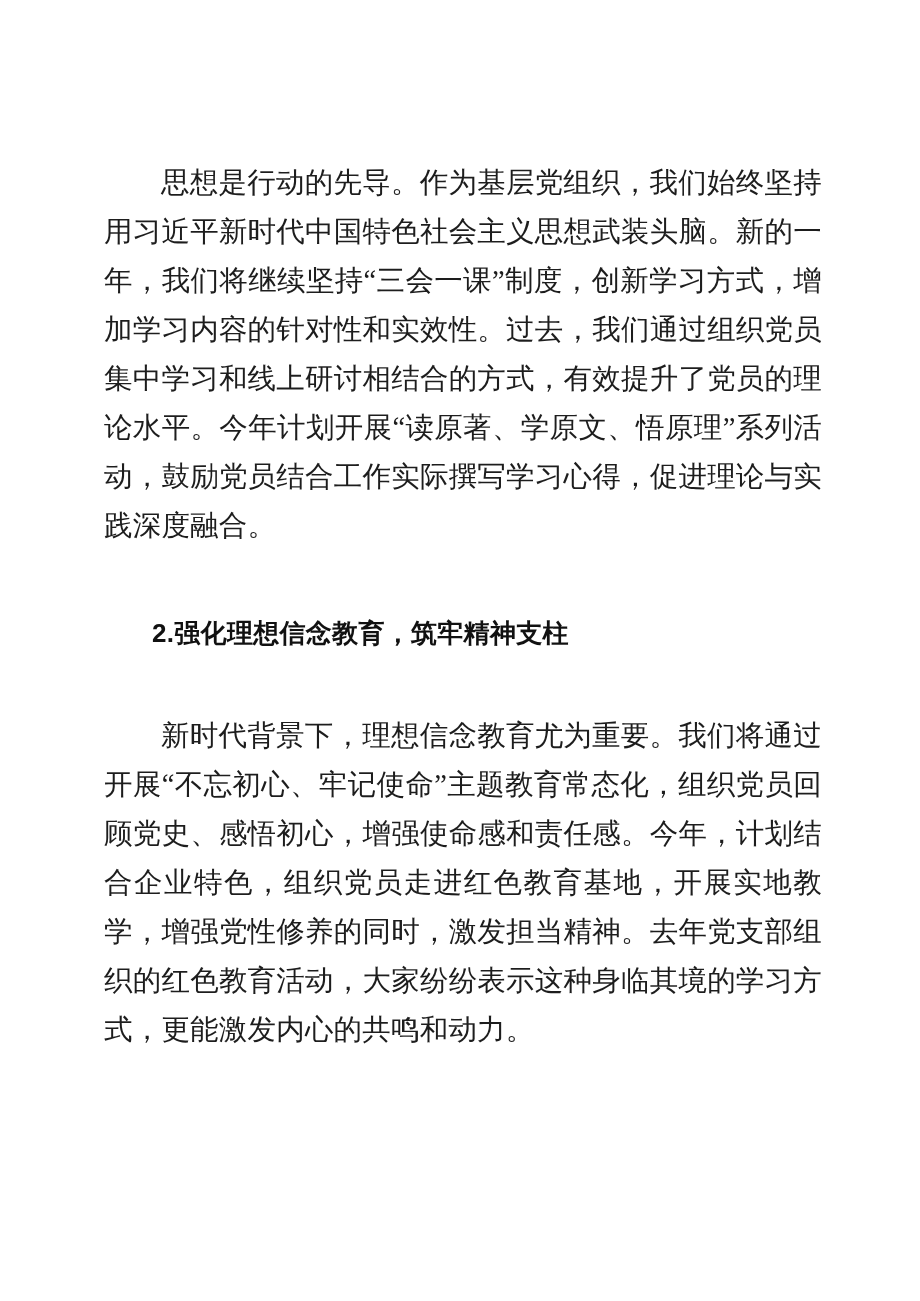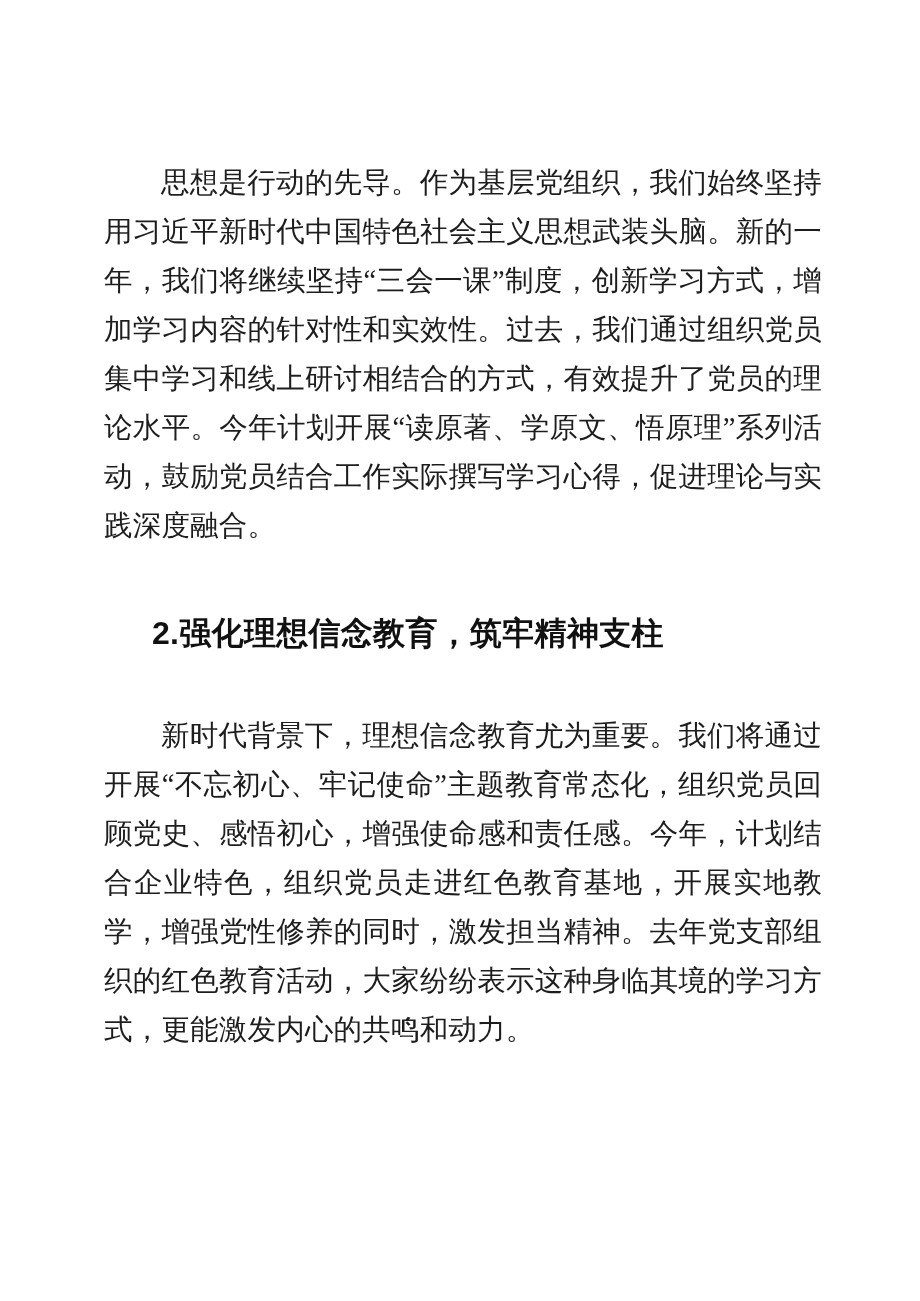--- a/index.html
+++ b/index.html
@@ -32,21 +32,21 @@
     text-indent: 57px;
     letter-spacing: 0.2px;
     font-weight: 400;
     -webkit-font-smoothing: antialiased;
   }
   .para + .para {
     margin-top: 49px;
   }
   .heading {
     font-family: "Liberation Sans", "DejaVu Sans", sans-serif;
-    font-size: 32px;
+    font-size: 26px;
     line-height: 40px;
     font-weight: bold;
     color: #111111;
     text-indent: 48px;
     margin: 0;
     letter-spacing: 0.3px;
   }
   .spacer-before-heading { height: 63px; }
   .spacer-after-heading  { height: 58px; }
 </style>

